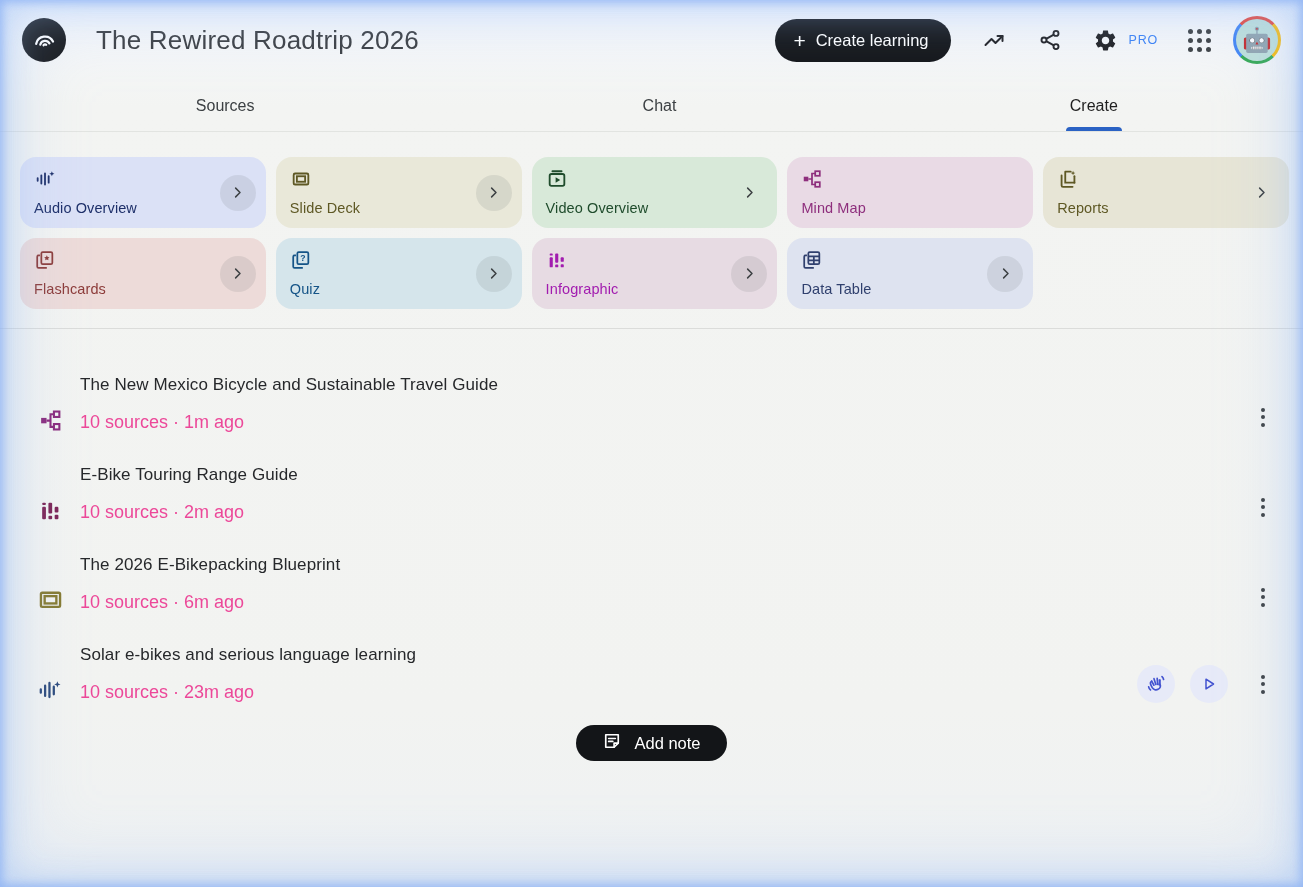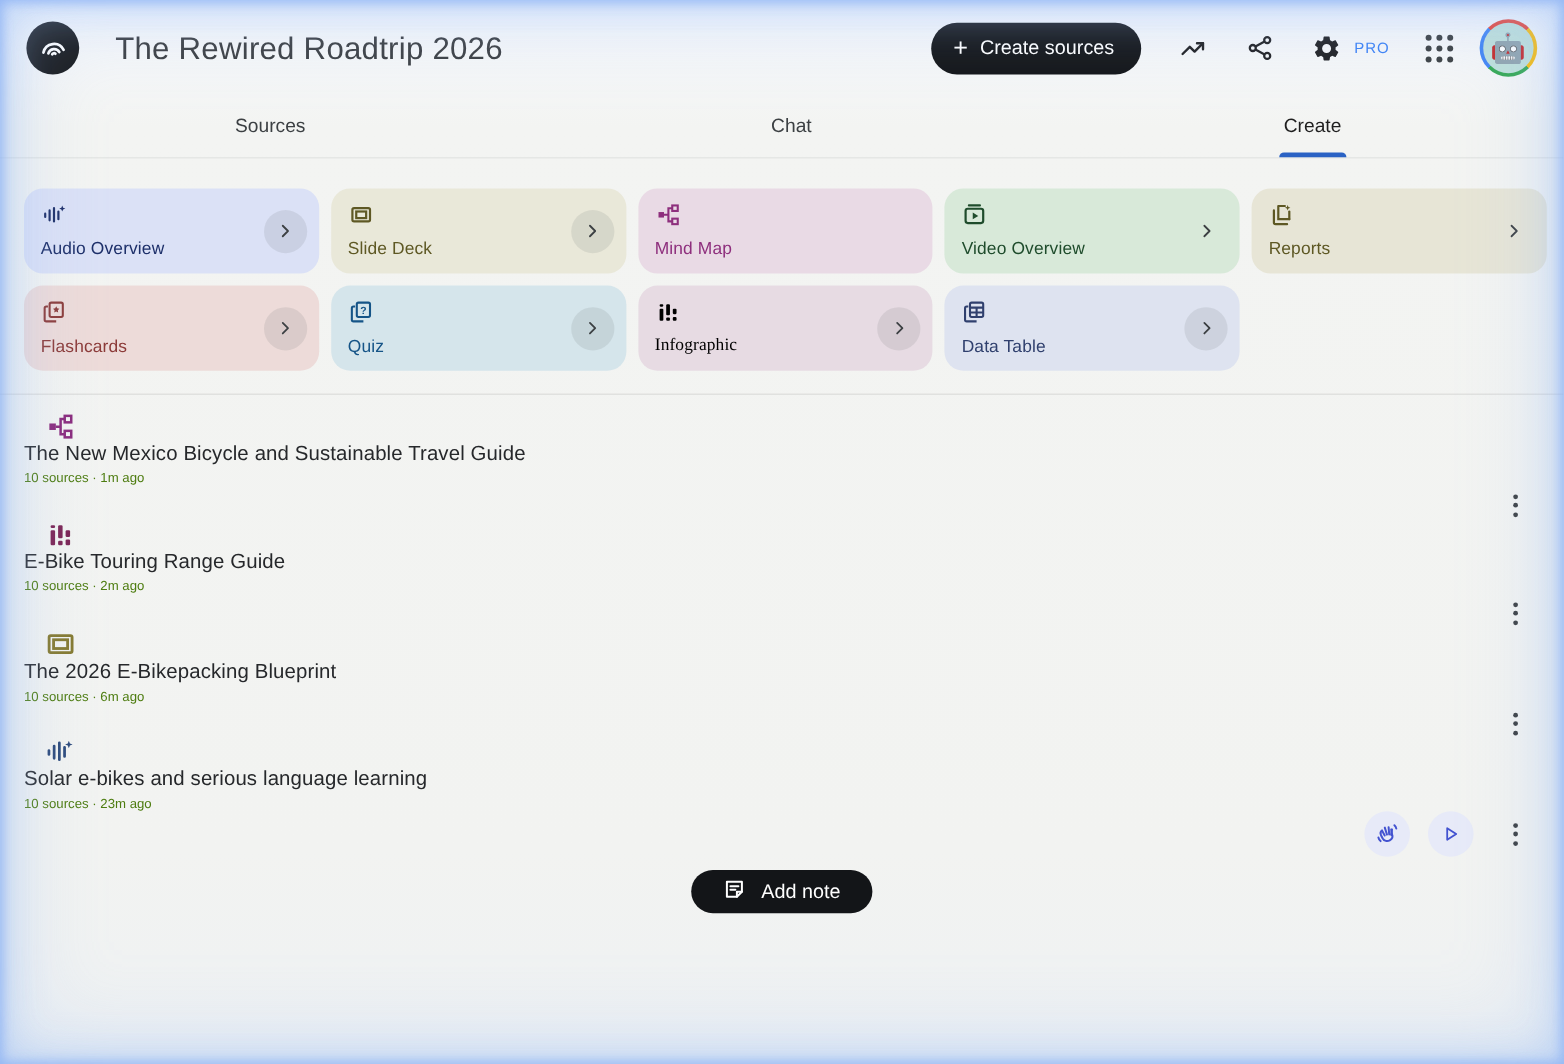--- a/index.html
+++ b/index.html
@@ -55,25 +55,25 @@
   .chev { position:absolute; right:10px; top:50%; transform:translateY(-50%);
     width:36px; height:36px; border-radius:50%; display:flex; align-items:center; justify-content:center; color:#3c4043; }
   .chev.circled { background:rgba(95,99,104,0.13); }
   .chev svg { display:block; }
 
   
   .divider { border-top:1px solid #dbdcda; margin-top:19px; }
 
   
   .artifacts { margin-top:14px; }
-  .art-row { display:flex; align-items:flex-start; height:90px; padding:0 28px 0 20px; cursor:pointer;flex-direction:column; }
+  .art-row { display:flex; align-items:flex-end; height:90px; padding:0 28px 0 20px; cursor:pointer; }
   .art-icon { width:60px; display:flex; align-items:center; justify-content:center; flex:0 0 auto; }
   .art-text { min-width:0; }
   .art-title { font-size:17px; color:#26282b; letter-spacing:.1px; }
-  .art-meta { font-size:11px; color:#4d7c0f; margin-top:5px; }
+  .art-meta { font-size:18px; color:#ec4899; margin-top:17px; }
   .art-actions { margin-left:auto; display:flex; align-items:center; gap:15px; }
   .round-btn { width:38px; height:38px; border-radius:50%; background:#e7eaf8; border:none; cursor:pointer;
     display:flex; align-items:center; justify-content:center; }
   .kebab { width:24px; height:32px; display:flex; flex-direction:column; align-items:center; justify-content:center; gap:3.5px; cursor:pointer; margin-left:8px; }
   .kebab i { width:4px; height:4px; border-radius:50%; background:#3c4043; }
 
   
   .addnote-wrap { display:flex; justify-content:center; margin-top:22px; }
   .addnote-btn { background:#131518; color:#fff; border:none; border-radius:24px; height:36px;
     padding:0 26px; display:flex; align-items:center; gap:12px; font-size:16.5px; font-weight:500; font-family:inherit; cursor:pointer; }
@@ -89,21 +89,21 @@
       <path d="M4.8 15.5 A 8.3 8.3 0 0 1 20.3 13.4"></path>
       <path d="M8.6 16.2 A 4.6 4.6 0 0 1 17 15.1"></path>
       <path d="M11.6 16.8 A 1.6 1.6 0 0 1 14 16.4"></path>
     </svg>
   </div>
   <div class="page-title">The Rewired Roadtrip 2026</div>
 
   <div class="header-right">
     <button class="create-btn">
       <span class="plus">+</span>
-      <span>Create sources</span>
+      <span>Create learning</span>
     </button>
     <div class="sp26"></div>
     <div class="hdr-icon">
       <svg width="24" height="24" viewBox="0 0 24 24" fill="none" stroke="#202124" stroke-width="2" stroke-linecap="round" stroke-linejoin="round">
         <path d="M3.5 17 L9.5 11 L13.5 15 L20.5 8"></path>
         <path d="M15.5 8 H20.5 V13"></path>
       </svg>
     </div>
     <div class="sp26"></div>
     <div class="hdr-icon">
@@ -171,48 +171,48 @@
       </svg>
     </span>
     <span class="card-label">Slide Deck</span>
     <span class="chev circled">
       <svg width="15" height="15" viewBox="0 0 24 24" fill="none" stroke="currentColor" stroke-width="2.4" stroke-linecap="round" stroke-linejoin="round">
           <path d="M9 5 l7 7 -7 7"></path>
         </svg>
     </span>
   </div>
 
+  <div class="card" style="background: rgb(216, 233, 217); color: rgb(31, 76, 44);">
+    <span>
+      <svg width="22" height="22" viewBox="0 0 24 24" fill="none" stroke="currentColor" stroke-width="2">
+        <path d="M7 3.5 h10" stroke-linecap="round"></path>
+        <rect x="4" y="6.5" width="16" height="13" rx="2"></rect>
+        <path d="M10.5 10 l5 3 -5 3 z" fill="currentColor" stroke="none"></path>
+      </svg>
+    </span>
+    <span class="card-label">Video Overview</span>
+    <span class="chev">
+      <svg width="15" height="15" viewBox="0 0 24 24" fill="none" stroke="currentColor" stroke-width="2.4" stroke-linecap="round" stroke-linejoin="round">
+          <path d="M9 5 l7 7 -7 7"></path>
+        </svg>
+    </span>
+  </div>
+
   <div class="card" style="background: rgb(233, 218, 229); color: rgb(142, 47, 125);">
     <span>
       <svg width="22" height="22" viewBox="0 0 24 24" fill="none" stroke="currentColor" stroke-width="1.9">
         <rect x="3" y="9.5" width="5" height="5" fill="currentColor" stroke="none"></rect>
         <rect x="15.5" y="3.5" width="5" height="5"></rect>
         <rect x="15.5" y="15.5" width="5" height="5"></rect>
         <path d="M8 12 h4 M12 12 V6 h3.5 M12 12 v6 h3.5"></path>
       </svg>
     </span>
     <span class="card-label">Mind Map</span>
   </div>
 
-  <div class="card" style="background: rgb(216, 233, 217); color: rgb(31, 76, 44);">
-    <span>
-      <svg width="22" height="22" viewBox="0 0 24 24" fill="none" stroke="currentColor" stroke-width="2">
-        <path d="M7 3.5 h10" stroke-linecap="round"></path>
-        <rect x="4" y="6.5" width="16" height="13" rx="2"></rect>
-        <path d="M10.5 10 l5 3 -5 3 z" fill="currentColor" stroke="none"></path>
-      </svg>
-    </span>
-    <span class="card-label">Video Overview</span>
-    <span class="chev">
-      <svg width="15" height="15" viewBox="0 0 24 24" fill="none" stroke="currentColor" stroke-width="2.4" stroke-linecap="round" stroke-linejoin="round">
-          <path d="M9 5 l7 7 -7 7"></path>
-        </svg>
-    </span>
-  </div>
-
   <div class="card" style="background: rgb(231, 229, 214); color: rgb(94, 88, 36);">
     <span>
       <svg width="22" height="22" viewBox="0 0 24 24" fill="none" stroke="currentColor" stroke-width="2" stroke-linecap="round">
         <path d="M5 8 v11 a1.5 1.5 0 0 0 1.5 1.5 H17"></path>
         <path d="M9 4 h6 M9 4 v12 h10"></path>
         <path d="M19 9 v7"></path>
         <path d="M17.5 3 l.7 1.8 1.8.7 -1.8.7 -.7 1.8 -.7-1.8 -1.8-.7 1.8-.7z" fill="currentColor" stroke="none"></path>
       </svg>
     </span>
     <span class="card-label">Reports</span>
@@ -248,21 +248,21 @@
       </svg>
     </span>
     <span class="card-label">Quiz</span>
     <span class="chev circled">
       <svg width="15" height="15" viewBox="0 0 24 24" fill="none" stroke="currentColor" stroke-width="2.4" stroke-linecap="round" stroke-linejoin="round">
           <path d="M9 5 l7 7 -7 7"></path>
         </svg>
     </span>
   </div>
 
-  <div class="card" style="background: rgb(231, 219, 227); color: #000000; font-family: Liberation Serif, serif;">
+  <div class="card" style="background: rgb(231, 219, 227); color: #a21caf;">
     <span>
       <svg width="22" height="22" viewBox="0 0 24 24" fill="currentColor">
         <rect x="4" y="9" width="3.4" height="11" rx="1"></rect>
         <rect x="10" y="5" width="3.4" height="10" rx="1"></rect>
         <rect x="10" y="17" width="3.4" height="3" rx="1"></rect>
         <rect x="16" y="9" width="3.4" height="5" rx="1"></rect>
         <rect x="16" y="16.5" width="3.4" height="3.5" rx="1"></rect>
         <rect x="4" y="5" width="3.4" height="2.2" rx="1"></rect>
       </svg>
     </span>

